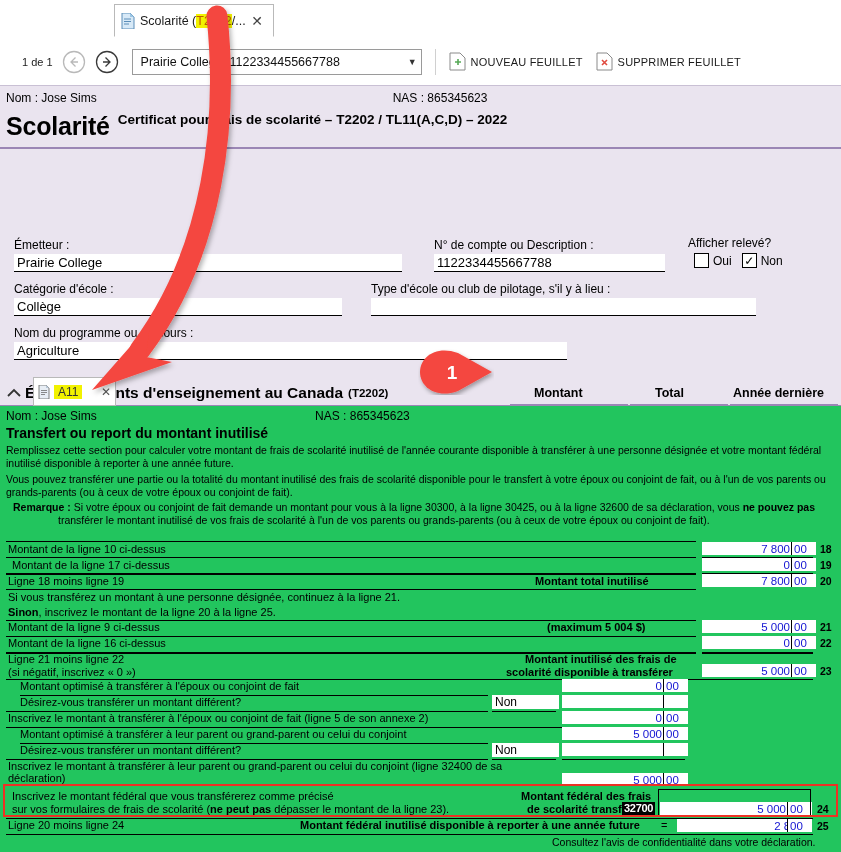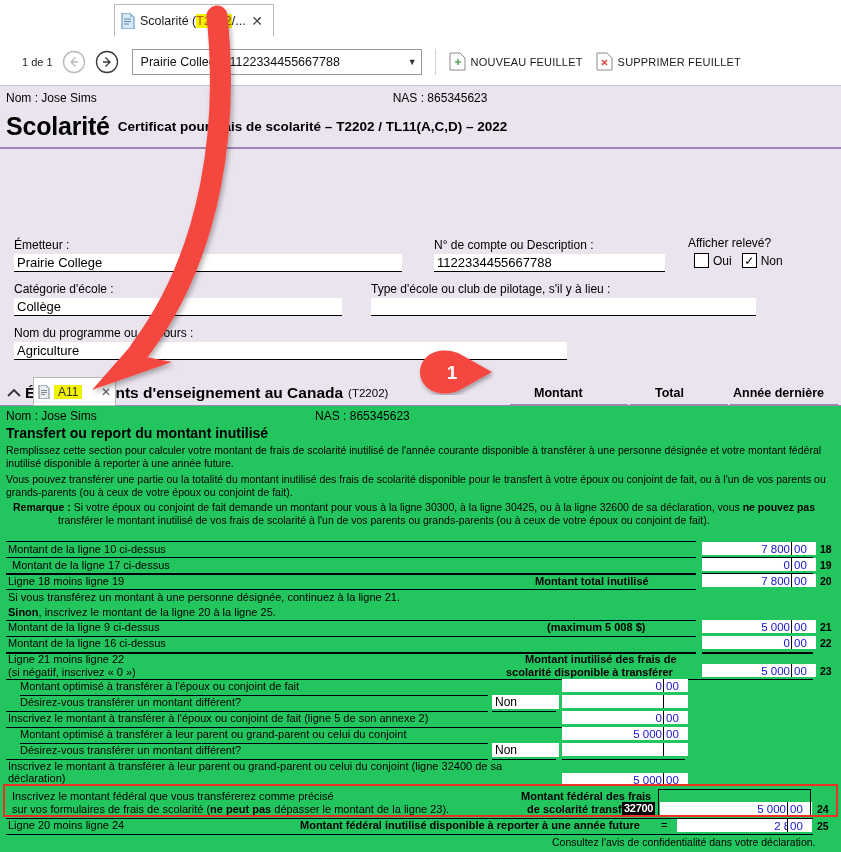--- a/index.html
+++ b/index.html
@@ -65,21 +65,21 @@
     border-top:1px solid #c9c0d4;
   }
   .pane-top{top:85px;height:320px;}
   .idline{
     height:20px;display:flex;align-items:center;
     font-size:12px;color:#000;padding-top:2px;
   }
   .idline .nom{margin-left:6px;}
   .idline .nas{margin-left:296px;}
   .title-row{
-    display:flex;align-items:center;
+    display:flex;align-items:flex-start;
     padding:4px 0 6px 6px;
     border-bottom:2px solid #9b86b5;
   }
   .title-big{font-size:25px;font-weight:bold;letter-spacing:-.2px;}
   .title-small{font-size:13.5px;font-weight:bold;margin-left:8px;}
   .fieldblk{position:absolute;}
   .flabel{font-size:12px;color:#000;white-space:nowrap;}
   .finput{
     background:#ffffff;border:none;border-bottom:1px solid #000;
     height:17px;font-size:13px;color:#000;
@@ -95,21 +95,21 @@
     display:flex;align-items:center;justify-content:center;
     font-size:12px;line-height:1;margin-right:4px;
   }
   .chk-lbl{font-size:12px;margin-right:10px;}
   
   .sec-head{
     position:absolute;left:6px;top:298px;display:flex;align-items:center;
   }
   .caret{width:16px;height:12px;margin-right:3px;}
   .sec-title{font-size:15.5px;font-weight:bold;}
-  .sec-sub{font-size:11.5px;font-weight:normal;margin-left:5px;}
+  .sec-sub{font-size:11.5px;font-weight:bold;margin-left:5px;}
   
   .colhdr{position:absolute;font-size:12.5px;font-weight:bold;}
   .gridline{position:absolute;height:1px;background:#9b86b5;}
   .rowlabel{position:absolute;font-size:12px;white-space:nowrap;}
   .dots{position:absolute;font-size:12px;color:#000;overflow:hidden;white-space:nowrap;}
   .rownum{position:absolute;font-size:11.5px;font-weight:bold;}
   .cell{
     position:absolute;background:#fff;border-bottom:1px solid #000;
     height:15px;box-sizing:content-box;
     font-size:12.5px;display:flex;align-items:center;justify-content:flex-end;
@@ -354,21 +354,21 @@
   <div class="lcell blue" style="left:702px;top:574px;width:88px;">7 800</div>
   <div class="lcell c2 blue" style="left:791px;top:574px;width:22px;">00</div>
   <div class="lnum" style="left:820px;top:575px;">20</div>
 
   <div class="rule" style="left:6px;top:589px;width:690px;"></div>
   <div class="lrow" style="left:8px;top:591px;">Si vous transférez un montant à une personne désignée, continuez à la ligne 21.</div>
   <div class="lrow" style="left:8px;top:606px;"><b>Sinon</b><span>, inscrivez le montant de la ligne 20 à la ligne 25.</span></div>
 
   <div class="rule" style="left:6px;top:620px;width:690px;"></div>
   <div class="lrow" style="left:8px;top:621px;">Montant de la ligne 9 ci-dessus</div>
-  <div class="lrowb" style="left:547px;top:621px;">(maximum 5 008 $)</div>
+  <div class="lrowb" style="left:547px;top:621px;">(maximum 5 004 $)</div>
   <div class="lcell blue" style="left:702px;top:620px;width:88px;">5 000</div>
   <div class="lcell c2 blue" style="left:791px;top:620px;width:22px;">00</div>
   <div class="lnum" style="left:820px;top:621px;">21</div>
 
   <div class="rule" style="left:6px;top:636px;width:690px;"></div>
   <div class="rule" style="left:702px;top:636px;width:111px;"></div>
   <div class="lrow" style="left:8px;top:637px;">Montant de la ligne 16 ci-dessus</div>
   <div class="sign" style="left:704px;top:636px;">-</div>
   <div class="lcell blue" style="left:702px;top:636px;width:88px;">0</div>
   <div class="lcell c2 blue" style="left:791px;top:636px;width:22px;">00</div>

